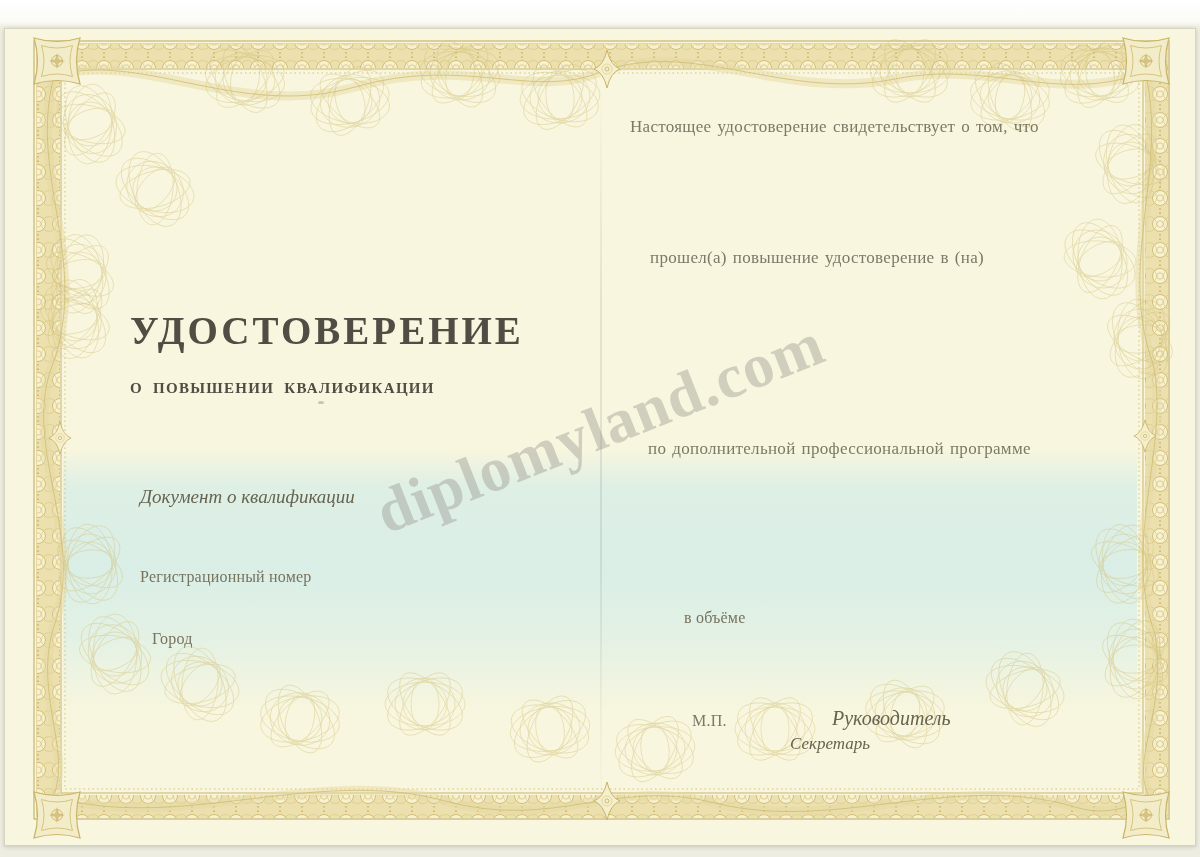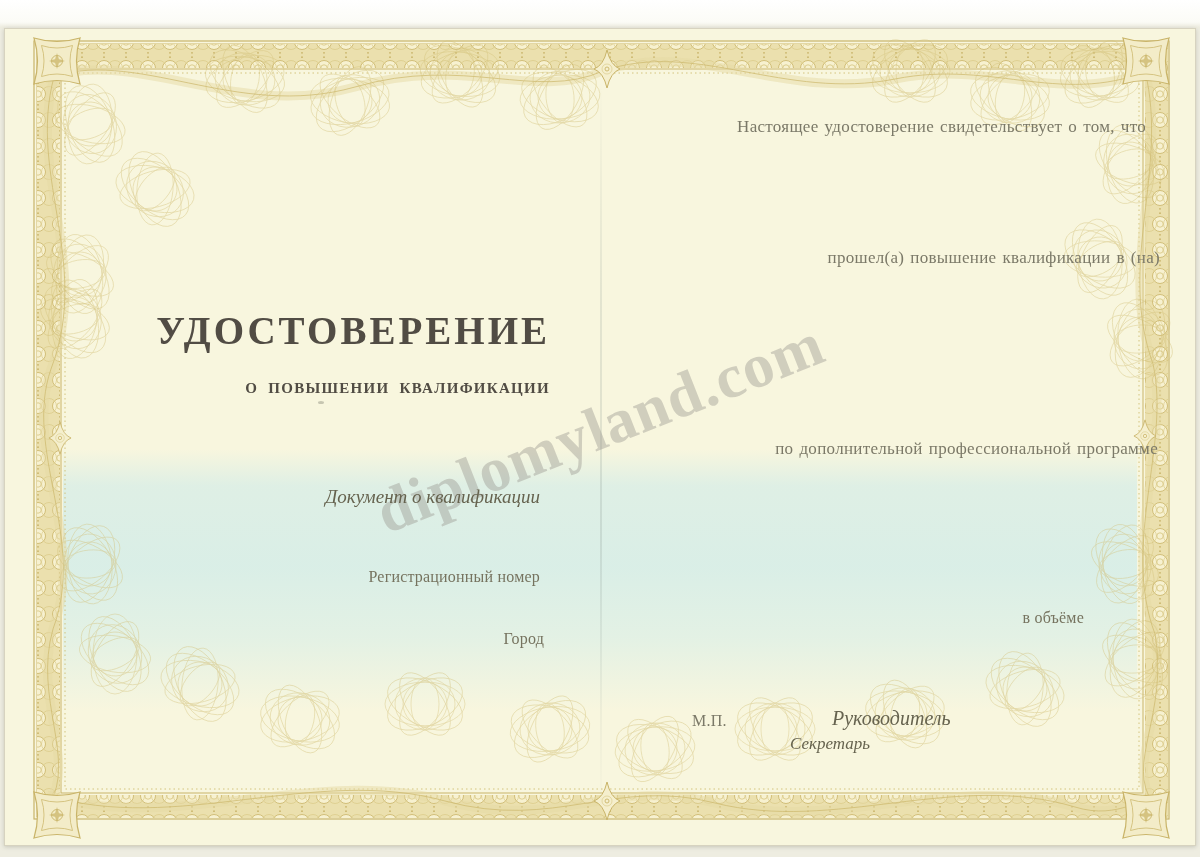--- a/index.html
+++ b/index.html
@@ -22,21 +22,21 @@
     background:linear-gradient(to bottom,
       rgba(220,238,229,0) 0%, rgba(218,238,230,.85) 14%,
       rgba(216,238,231,.95) 45%, rgba(222,240,230,.8) 72%,
       rgba(226,240,230,0) 100%);
   }
   .fold-line{
     position:absolute;left:595px;top:52px;height:738px;width:2px;z-index:1;
     background:linear-gradient(to bottom,rgba(140,155,148,0),rgba(140,155,148,.20) 30%,rgba(140,155,148,.24) 62%,rgba(140,155,148,0));
   }
   .txt{position:absolute;z-index:3;color:var(--text);}
-  .center{text-align:right;}
+  .center{text-align:left;}
   .stmt{font-size:17px;letter-spacing:.3px;word-spacing:1.5px;color:#7b7968;}
   .lbl{font-size:16px;letter-spacing:.2px;}
   .ital{font-style:italic;color:#66634f;}
   .cert-title{
     font-size:39px;font-weight:bold;letter-spacing:3px;color:var(--title);
   }
   .cert-subtitle{
     font-size:15px;font-weight:bold;letter-spacing:1.3px;word-spacing:5px;color:var(--title);margin-top:17px;
   }
   .watermark{
@@ -154,21 +154,21 @@
       <use href="#star4" transform="translate(1140,407) scale(0.85)"></use>
     </svg>
 
     <div class="fold-line"></div>
   </div>
 
   <div class="watermark">diplomyland.com</div>
 
   <div class="txt stmt center" style="left:630px;top:117px;width:516px;">Настоящее удостоверение свидетельствует о том, что</div>
 
-  <div class="txt stmt center" style="left:650px;top:248px;width:510px;">прошел(а) повышение квалификации в (на)</div>
+  <div class="txt stmt center" style="left:650px;top:248px;width:510px;">прошел(а) повышение удостоверение в (на)</div>
 
   <div class="txt stmt center" style="left:648px;top:439px;width:510px;">по дополнительной профессиональной программе</div>
 
   <div class="txt lbl center" style="left:684px;top:609px;width:400px;">в объёме</div>
 
   <div class="txt lbl" style="left:692px;top:712px;color:#7b7968;">М.П.</div>
 
   <div class="txt ital" style="left:832px;top:707px;font-size:20px;">Руководитель</div>
 
   <div class="txt ital" style="left:790px;top:734px;font-size:17px;">Секретарь</div>
@@ -176,15 +176,15 @@
   <div class="txt cert-title center" style="left:130px;top:308px;width:420px;">УДОСТОВЕРЕНИЕ</div>
 
   <div class="txt cert-subtitle center" style="left:130px;top:363px;width:420px;">О ПОВЫШЕНИИ КВАЛИФИКАЦИИ</div>
 
   <div class="speck"></div>
 
   <div class="txt ital center" style="left:140px;top:486px;width:400px;font-size:19px;">Документ о квалификации</div>
 
   <div class="txt lbl center" style="left:140px;top:568px;width:400px;">Регистрационный номер</div>
 
-  <div class="txt lbl center" style="left:144px;top:630px;width:400px;">Город</div>
+  <div class="txt lbl center" style="left:152px;top:630px;width:400px;">Город</div>
 
 </div>
 
 </body></html>

